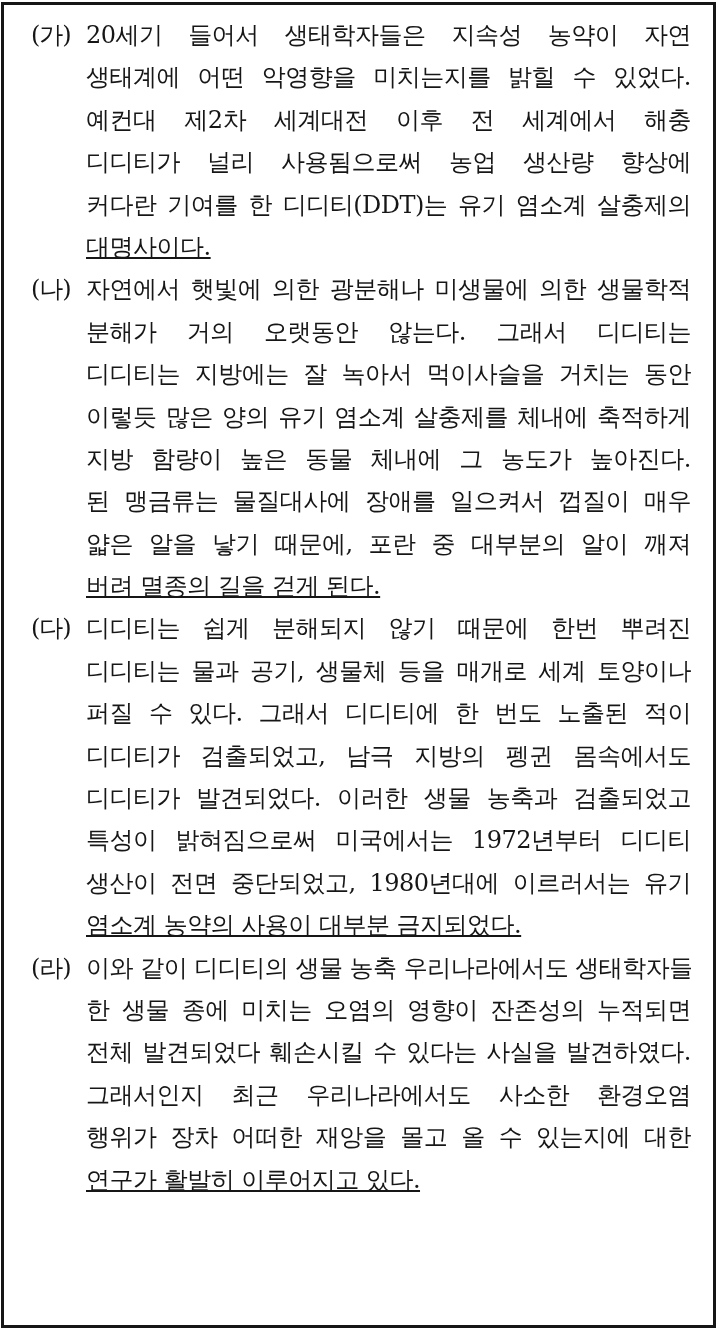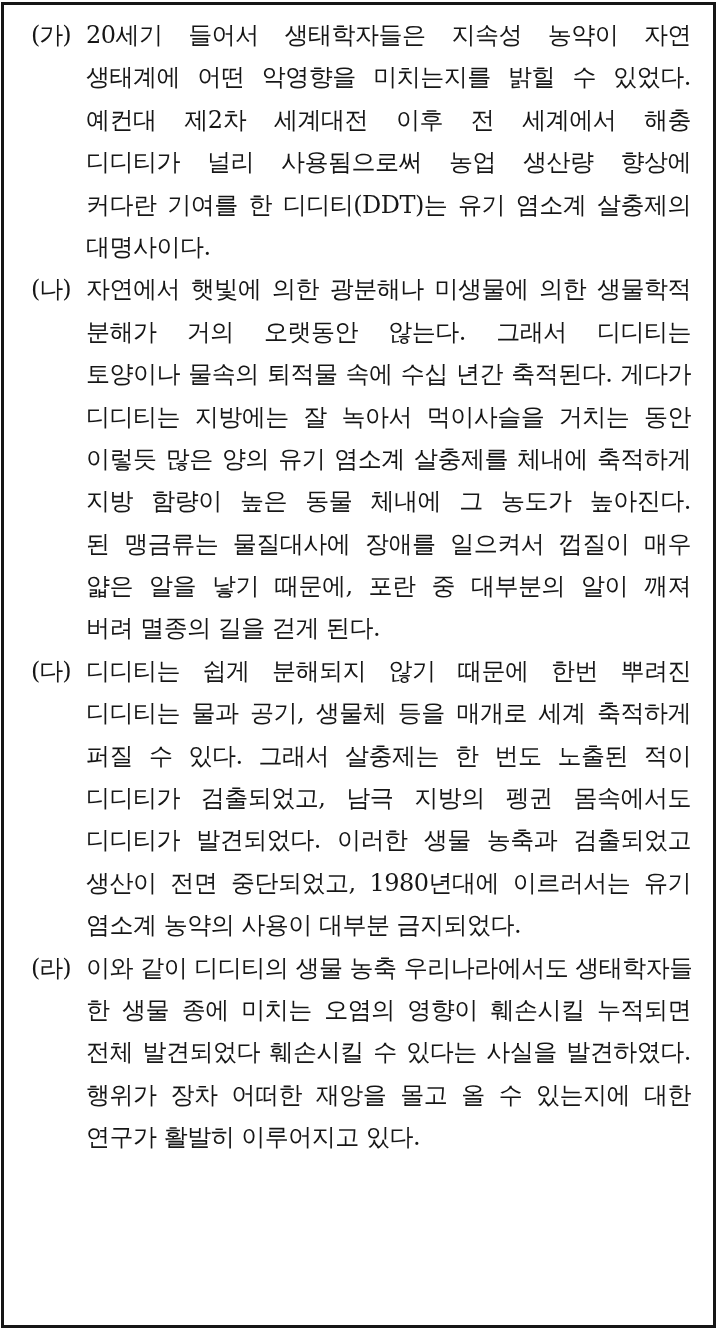--- a/index.html
+++ b/index.html
@@ -50,20 +50,21 @@
     overflow: hidden;
     text-align: justify;
     text-align-last: justify;
     word-break: keep-all;
     white-space: nowrap;
     letter-spacing: -0.5px;
   }
   .jline.last {
     text-align: left;
     text-align-last: left;
+    text-decoration: underline;
   }
 </style>
 </head>
 <body>
 
 <div class="frame">
   <div class="content">
   <div class="para">
     <div class="para-label">(가)</div>
     <div class="para-lines">
@@ -74,47 +75,48 @@
           <div class="jline">커다란 기여를 한 디디티(DDT)는 유기 염소계 살충제의</div>
           <div class="jline last">대명사이다.</div>
         </div>
   </div>
 
   <div class="para">
     <div class="para-label">(나)</div>
     <div class="para-lines">
           <div class="jline">자연에서 햇빛에 의한 광분해나 미생물에 의한 생물학적</div>
           <div class="jline">분해가 거의 오랫동안 않는다. 그래서 디디티는</div>
-          <div class="jline">토양이나 물속의 퇴적물 속에 수십 년간 축적된다. 게다가</div>
           <div class="jline">디디티는 지방에는 잘 녹아서 먹이사슬을 거치는 동안</div>
           <div class="jline">이렇듯 많은 양의 유기 염소계 살충제를 체내에 축적하게</div>
           <div class="jline">지방 함량이 높은 동물 체내에 그 농도가 높아진다.</div>
           <div class="jline">된 맹금류는 물질대사에 장애를 일으켜서 껍질이 매우</div>
           <div class="jline">얇은 알을 낳기 때문에, 포란 중 대부분의 알이 깨져</div>
           <div class="jline last">버려 멸종의 길을 걷게 된다.</div>
         </div>
   </div>
 
   <div class="para">
     <div class="para-label">(다)</div>
     <div class="para-lines">
           <div class="jline">디디티는 쉽게 분해되지 않기 때문에 한번 뿌려진</div>
-          <div class="jline">디디티는 물과 공기, 생물체 등을 매개로 세계 축적하게</div>
-          <div class="jline">퍼질 수 있다. 그래서 살충제는 한 번도 노출된 적이</div>
+          <div class="jline">디디티는 물과 공기, 생물체 등을 매개로 세계 토양이나</div>
+          <div class="jline">퍼질 수 있다. 그래서 디디티에 한 번도 노출된 적이</div>
           <div class="jline">디디티가 검출되었고, 남극 지방의 펭귄 몸속에서도</div>
           <div class="jline">디디티가 발견되었다. 이러한 생물 농축과 검출되었고</div>
+          <div class="jline">특성이 밝혀짐으로써 미국에서는 1972년부터 디디티</div>
           <div class="jline">생산이 전면 중단되었고, 1980년대에 이르러서는 유기</div>
           <div class="jline last">염소계 농약의 사용이 대부분 금지되었다.</div>
         </div>
   </div>
 
   <div class="para">
     <div class="para-label">(라)</div>
     <div class="para-lines">
           <div class="jline">이와 같이 디디티의 생물 농축 우리나라에서도 생태학자들은</div>
-          <div class="jline">한 생물 종에 미치는 오염의 영향이 훼손시킬 누적되면</div>
+          <div class="jline">한 생물 종에 미치는 오염의 영향이 잔존성의 누적되면</div>
           <div class="jline">전체 발견되었다 훼손시킬 수 있다는 사실을 발견하였다.</div>
+          <div class="jline">그래서인지 최근 우리나라에서도 사소한 환경오염</div>
           <div class="jline">행위가 장차 어떠한 재앙을 몰고 올 수 있는지에 대한</div>
           <div class="jline last">연구가 활발히 이루어지고 있다.</div>
         </div>
   </div>
 </div>
 </div>
 
 </body></html>

